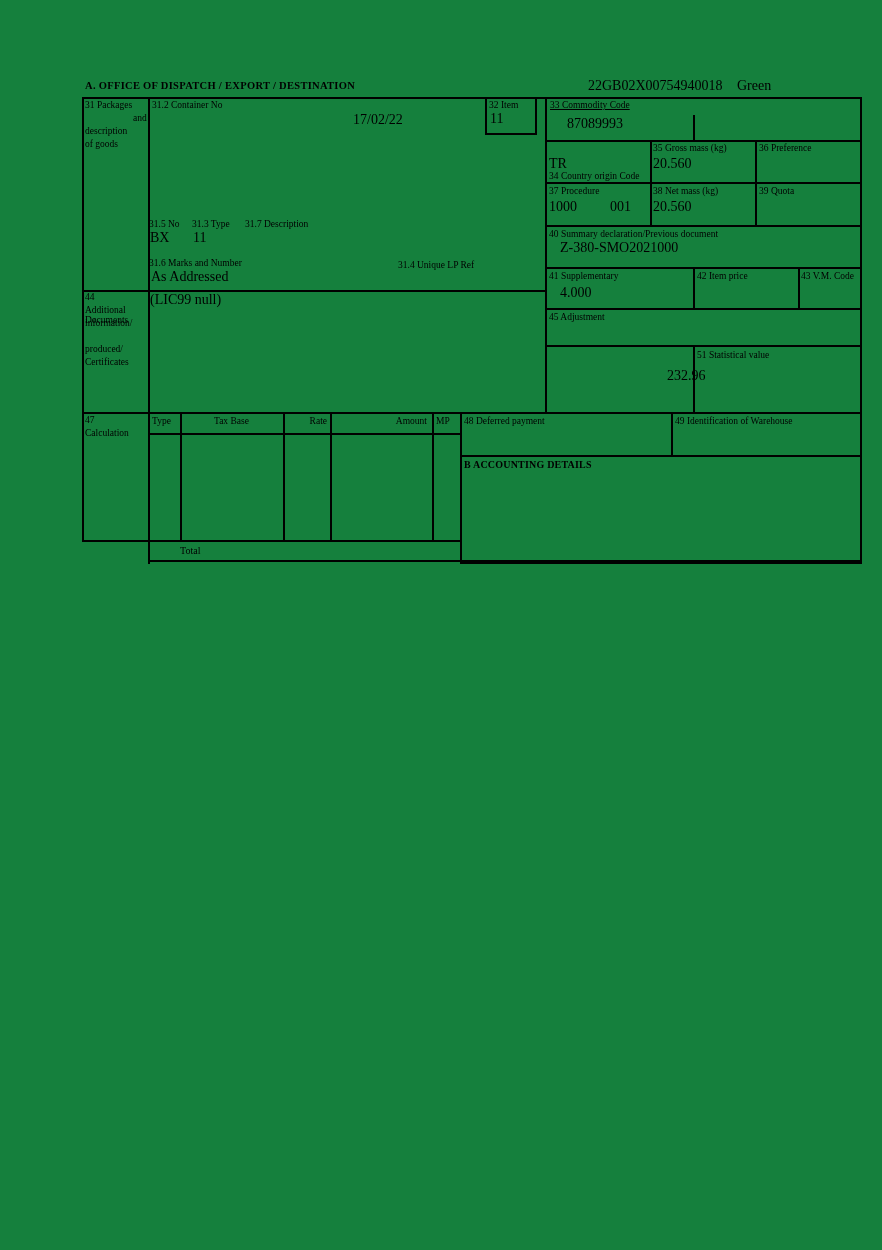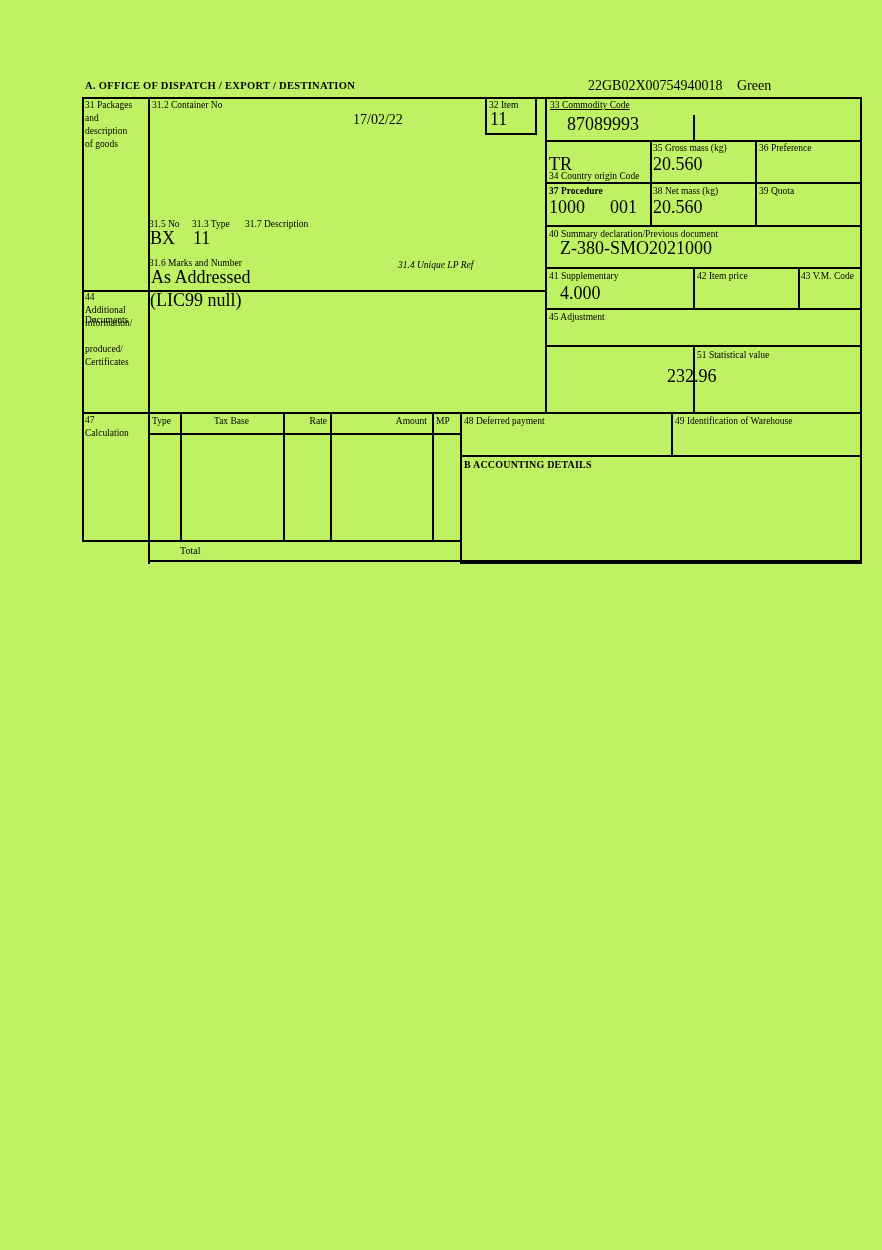--- a/index.html
+++ b/index.html
@@ -1,77 +1,77 @@
 <!DOCTYPE html>
 <html><head>
 <meta charset="utf-8">
 <style>
   html,body{margin:0;padding:0;background:#fff;}
-  #page{position:relative;width:882px;height:1250px;background:#bef264;overflow:hidden;
+  #page{position:relative;width:882px;height:1250px;background:#15803d;overflow:hidden;
         font-family:"Liberation Serif",serif;color:#000;}
   .bx{position:absolute;border:2px solid #000;box-sizing:border-box;background:transparent;}
   .seg{position:absolute;background:#000;}
   .lbl{position:absolute;font-size:9.5px;line-height:11px;white-space:nowrap;}
-  .val{position:absolute;font-size:18px;line-height:16px;white-space:nowrap;}
+  .val{position:absolute;font-size:14px;line-height:16px;white-space:nowrap;}
   .hdr-a{position:absolute;font-size:10.5px;font-weight:bold;letter-spacing:.3px;white-space:nowrap;}
   .hdr-v{position:absolute;font-size:14px;white-space:nowrap;}
   .wrapval{position:absolute;font-size:14px;line-height:17px;white-space:normal;}
   .blabel{position:absolute;font-size:10px;font-weight:bold;letter-spacing:.2px;white-space:nowrap;}
   .totallbl{position:absolute;font-size:10px;text-align:left;}
   .dotted{position:absolute;box-sizing:border-box;border-left:2px dotted #000;border-top:2px dotted #000;}
 </style>
 </head>
 <body>
 
 <div id="page">
 
   <div class="hdr-a" style="left:85px;top:80px;">A.  OFFICE OF DISPATCH / EXPORT / DESTINATION</div>
   <div class="hdr-v" style="left:353px;top:74px;margin-top:38px;">17/02/22</div>
   <div class="hdr-v" style="left:588px;top:78px;">22GB02X00754940018</div>
   <div class="hdr-v" style="left:737px;top:78px;">Green</div>
 
   <div class="bx" style="left:82px;top:97px;width:68px;height:195px;"></div>
   <div class="bx" style="left:148px;top:97px;width:399px;height:195px;"></div>
   <div class="lbl" style="left:85px;top:100px;">31 Packages</div>
-  <div class="lbl" style="left:85px;top:113px;">and</div>
+  <div class="lbl" style="left:85px;top:113px;padding-left:48px;">and</div>
   <div class="lbl" style="left:85px;top:126px;">description</div>
   <div class="lbl" style="left:85px;top:139px;">of goods</div>
   <div class="lbl" style="left:152px;top:100px;">31.2 Container No</div>
 
   <div class="bx" style="left:485px;top:97px;width:52px;height:38px;"></div>
   <div class="lbl" style="left:489px;top:100px;">32 Item</div>
   <div class="val" style="left:490px;top:111px;">11</div>
 
   <div class="lbl" style="left:149px;top:219px;">31.5 No</div>
   <div class="lbl" style="left:192px;top:219px;">31.3 Type</div>
   <div class="lbl" style="left:245px;top:219px;">31.7 Description</div>
   <div class="val" style="left:150px;top:230px;">BX</div>
   <div class="val" style="left:193px;top:230px;">11</div>
   <div class="lbl" style="left:149px;top:258px;">31.6 Marks and Number</div>
-  <div class="lbl" style="left:398px;top:260px;font-style:italic;">31.4 Unique LP Ref</div>
+  <div class="lbl" style="left:398px;top:260px;">31.4 Unique LP Ref</div>
   <div class="val" style="left:151px;top:269px;">As Addressed</div>
 
   <div class="bx" style="left:545px;top:97px;width:317px;height:45px;"></div>
   <div class="seg" style="left:693px;top:115px;width:2px;height:27px;"></div>
   <div class="lbl" style="left:550px;top:100px;text-decoration:underline;">33 Commodity Code</div>
   <div class="val" style="left:567px;top:116px;">87089993</div>
 
   <div class="bx" style="left:545px;top:140px;width:107px;height:44px;"></div>
   <div class="bx" style="left:650px;top:140px;width:107px;height:44px;"></div>
   <div class="bx" style="left:755px;top:140px;width:107px;height:44px;"></div>
   <div class="lbl" style="left:549px;top:143px;margin-top:28px;">34 Country origin Code</div>
   <div class="val" style="left:549px;top:156px;">TR</div>
   <div class="lbl" style="left:653px;top:143px;">35 Gross mass (kg)</div>
   <div class="val" style="left:653px;top:156px;">20.560</div>
   <div class="lbl" style="left:759px;top:143px;">36 Preference</div>
 
   <div class="bx" style="left:545px;top:182px;width:107px;height:45px;"></div>
   <div class="bx" style="left:650px;top:182px;width:107px;height:45px;"></div>
   <div class="bx" style="left:755px;top:182px;width:107px;height:45px;"></div>
-  <div class="lbl" style="left:549px;top:186px;font-weight:bold;">37 Procedure</div>
+  <div class="lbl" style="left:549px;top:186px;">37 Procedure</div>
   <div class="val" style="left:549px;top:199px;">1000</div>
   <div class="val" style="left:610px;top:199px;">001</div>
   <div class="lbl" style="left:653px;top:186px;">38 Net mass (kg)</div>
   <div class="val" style="left:653px;top:199px;">20.560</div>
   <div class="lbl" style="left:759px;top:186px;">39 Quota</div>
 
   <div class="bx" style="left:545px;top:225px;width:317px;height:44px;"></div>
   <div class="lbl" style="left:549px;top:229px;">40 Summary declaration/Previous document</div>
   <div class="val" style="left:560px;top:240px;">Z-380-SMO2021000</div>
 

